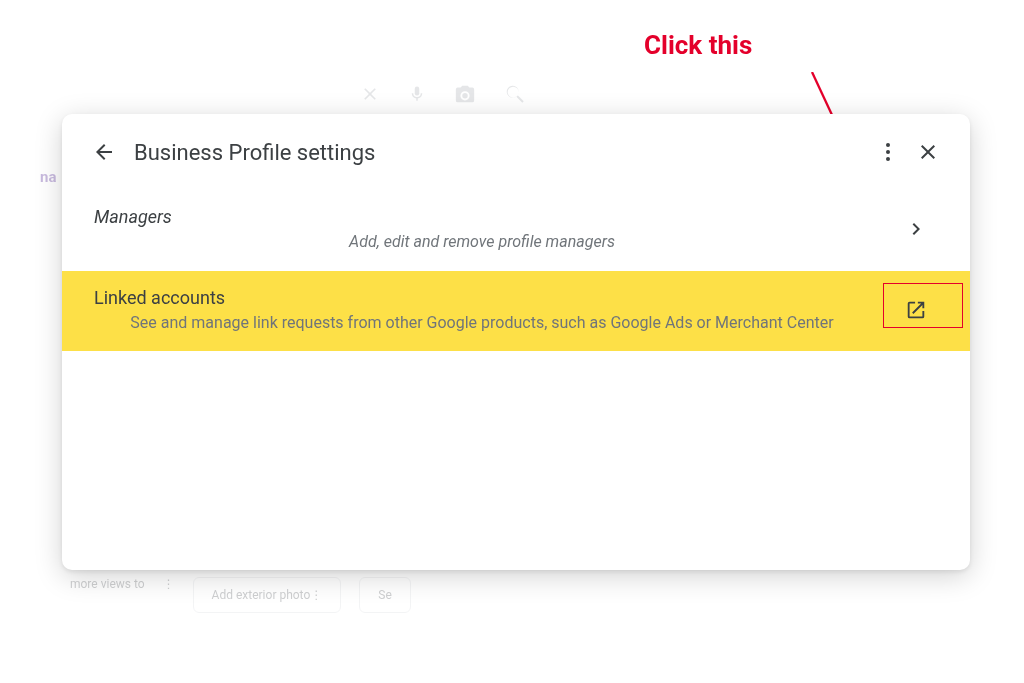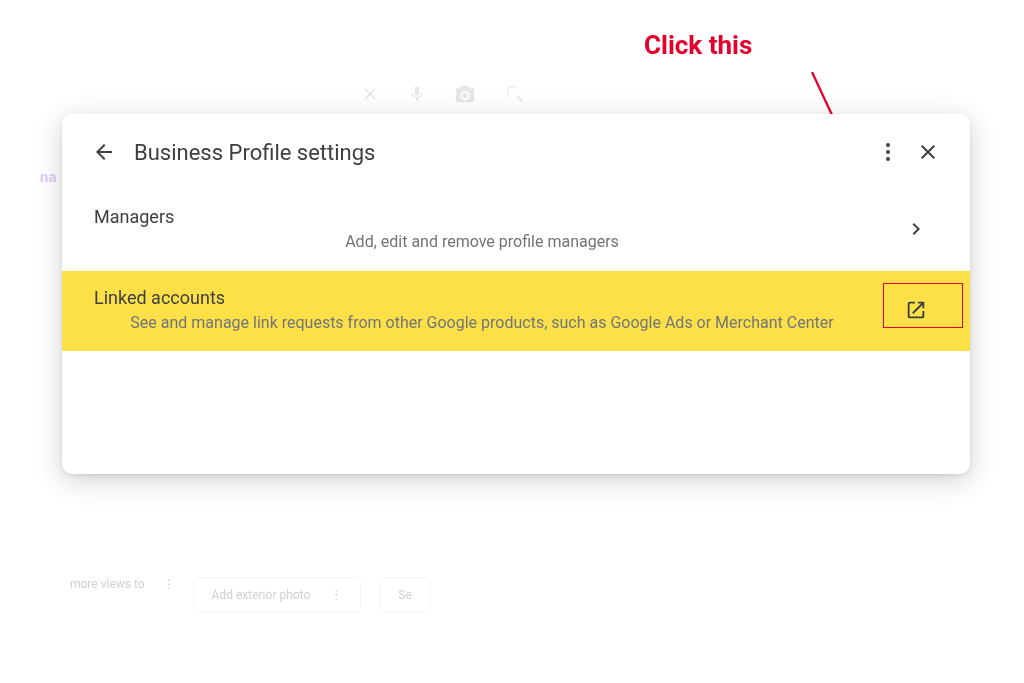--- a/index.html
+++ b/index.html
@@ -28,38 +28,37 @@
     color: #5f6368;
     font-size: 12px;
     margin-left: 16px;
   }
   .bg-bottom .pill {
     border: 1px solid #dadce0;
     border-radius: 6px;
     padding: 10px 18px;
     display: flex;
     align-items: center;
-    gap: 20px;
     background: #fff;
   }
   .bg-side {
     position: absolute;
     left: 40px;
-    color: #8b5cf6;
+    color: #4c1d95;
     opacity: 0.3;
     font-size: 15px;
     font-weight: bold;
   }
 
   .dialog {
     position: absolute;
     top: 114px;
     left: 62px;
     width: 908px;
-    height: 360px;
+    height: 456px;
     background: #fff;
     border-radius: 10px;
     box-shadow: 0 2px 4px rgba(0,0,0,0.08), 0 6px 28px rgba(0,0,0,0.18);
     display: flex;
     flex-direction: column;
   }
 
   .dialog-header {
     display: flex;
     align-items: center;
@@ -82,21 +81,21 @@
 
   .rows { padding: 0 26px; }
   .row {
     display: flex;
     align-items: center;
     justify-content: space-between;
     padding: 16px 6px 18px 6px;
     border-top: 1px solid #e8eaed;
     cursor: pointer;
   }
-  .row:first-child { border-top: none; }
+  .row:first-child { border-top: none; font-style: italic; }
   .row.shaded { background: #fde047; border-top: none; margin: 0 -26px; padding-left: 32px; padding-right: 32px; }
   .row-text { flex: 1; padding-right: 24px; }
   .row-title { font-size: 18px; color: #3c4043; margin-bottom: 4px; }
   .row-sub { font-size: 16px; color: #70757a; line-height: 1.35; text-align: center; }
   .row-icon {
     width: 44px; height: 44px;
     display: flex; align-items: center; justify-content: center;
     color: #3c4043;
   }
 

